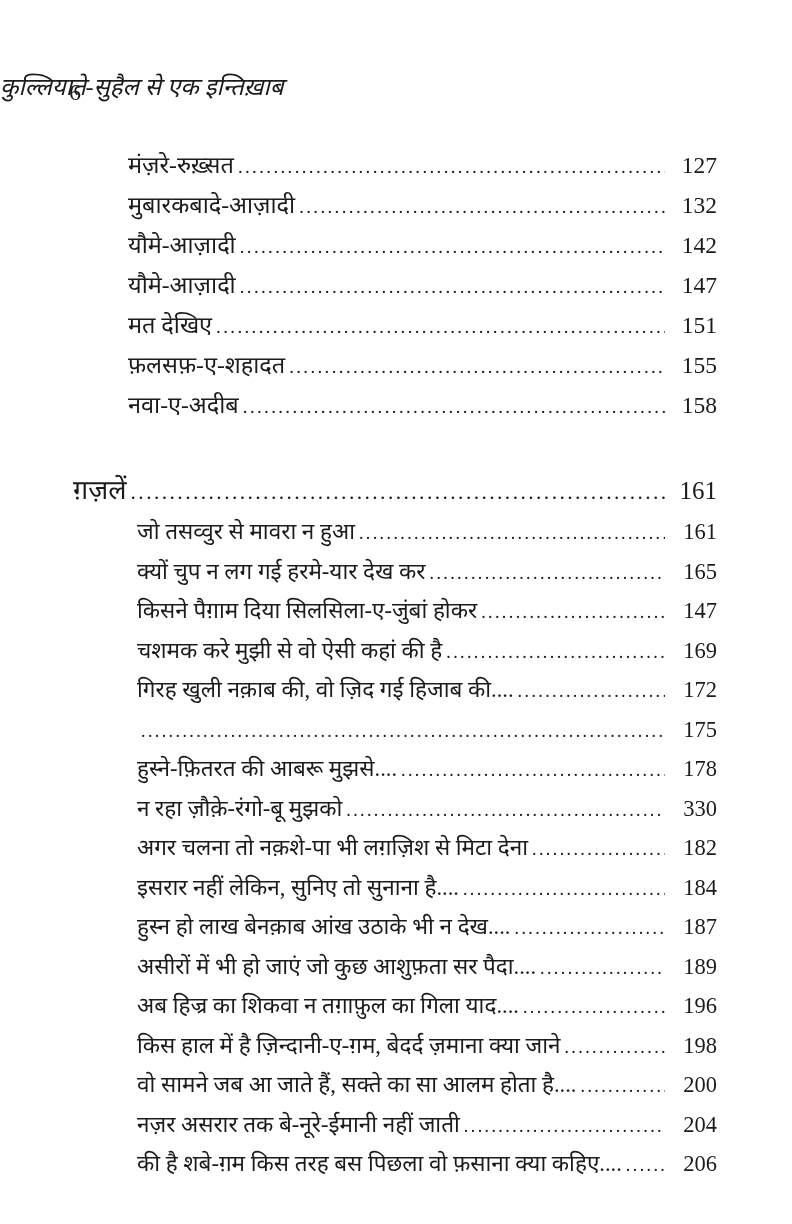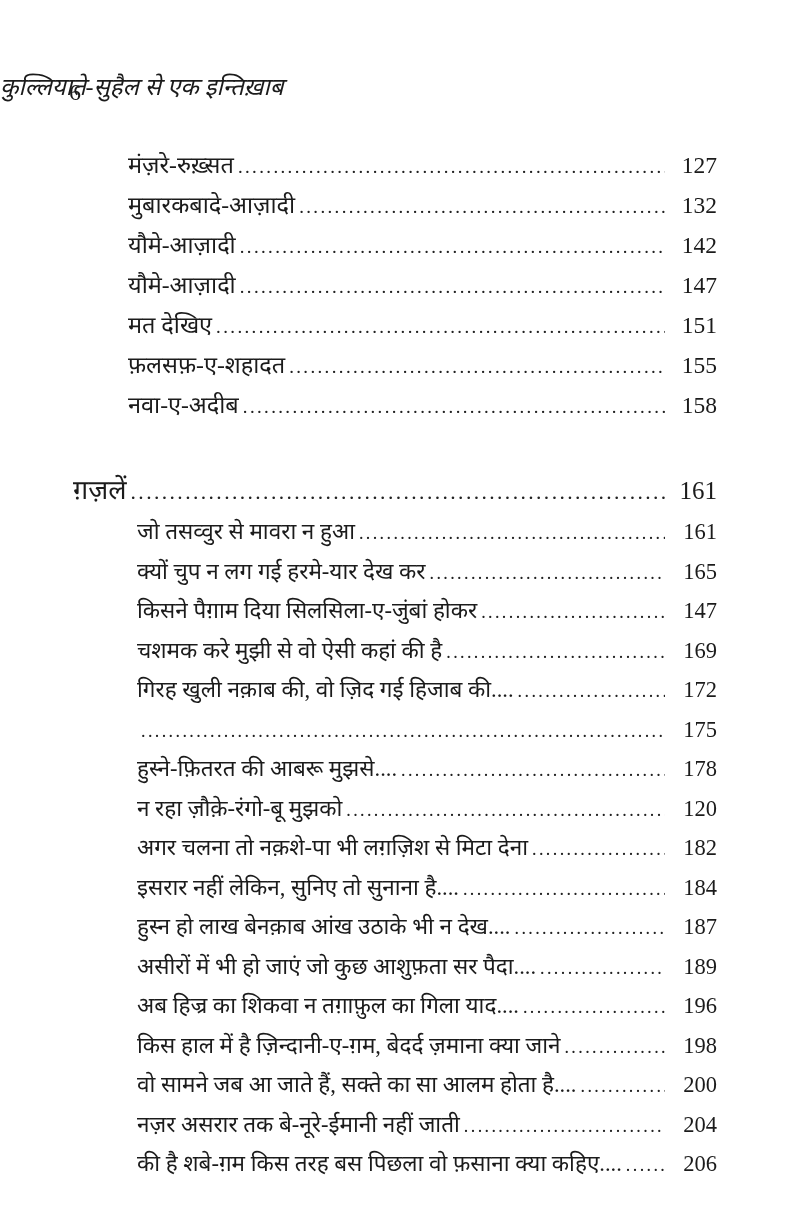--- a/index.html
+++ b/index.html
@@ -148,21 +148,21 @@
     <span class="toc-page">175</span>
   </div>
     <div class="toc-row row-l2">
     <span class="toc-title">हुस्ने-फ़ितरत की आबरू मुझसे....</span>
     <span class="toc-dots"></span>
     <span class="toc-page">178</span>
   </div>
     <div class="toc-row row-l2">
     <span class="toc-title">न रहा ज़ौक़े-रंगो-बू मुझको</span>
     <span class="toc-dots"></span>
-    <span class="toc-page">120</span>
+    <span class="toc-page">330</span>
   </div>
     <div class="toc-row row-l2">
     <span class="toc-title">अगर चलना तो नक़शे-पा भी लग़ज़िश से मिटा देना</span>
     <span class="toc-dots"></span>
     <span class="toc-page">182</span>
   </div>
     <div class="toc-row row-l2">
     <span class="toc-title">इसरार नहीं लेकिन, सुनिए तो सुनाना है....</span>
     <span class="toc-dots"></span>
     <span class="toc-page">184</span>

